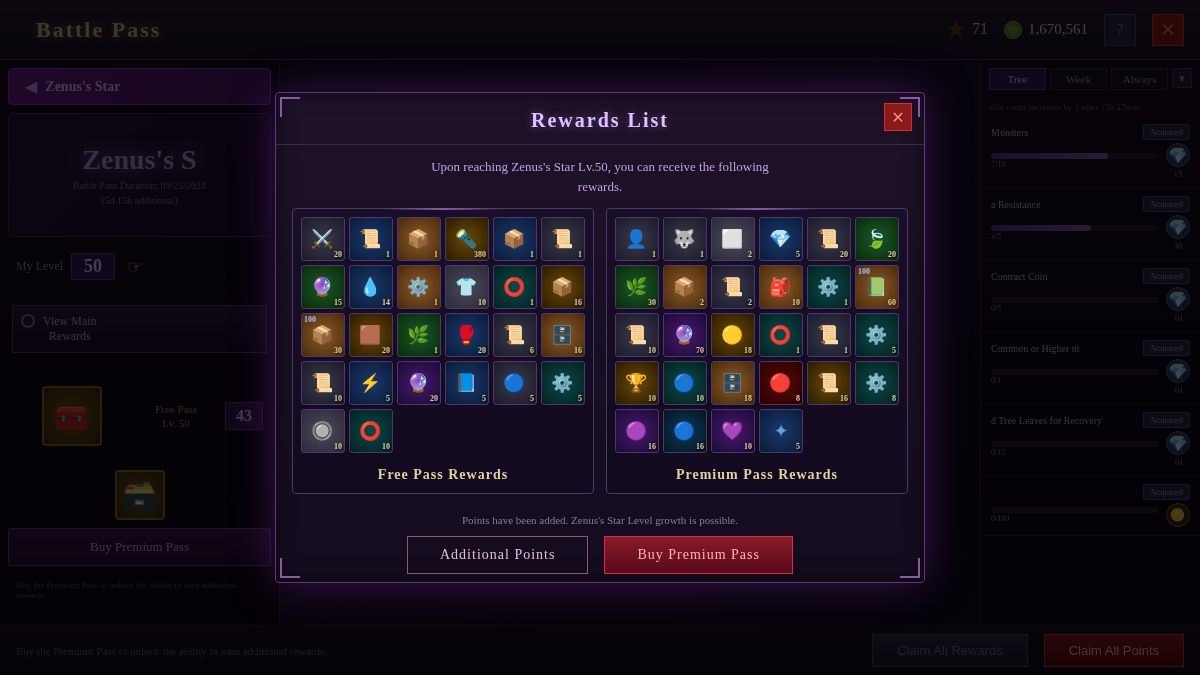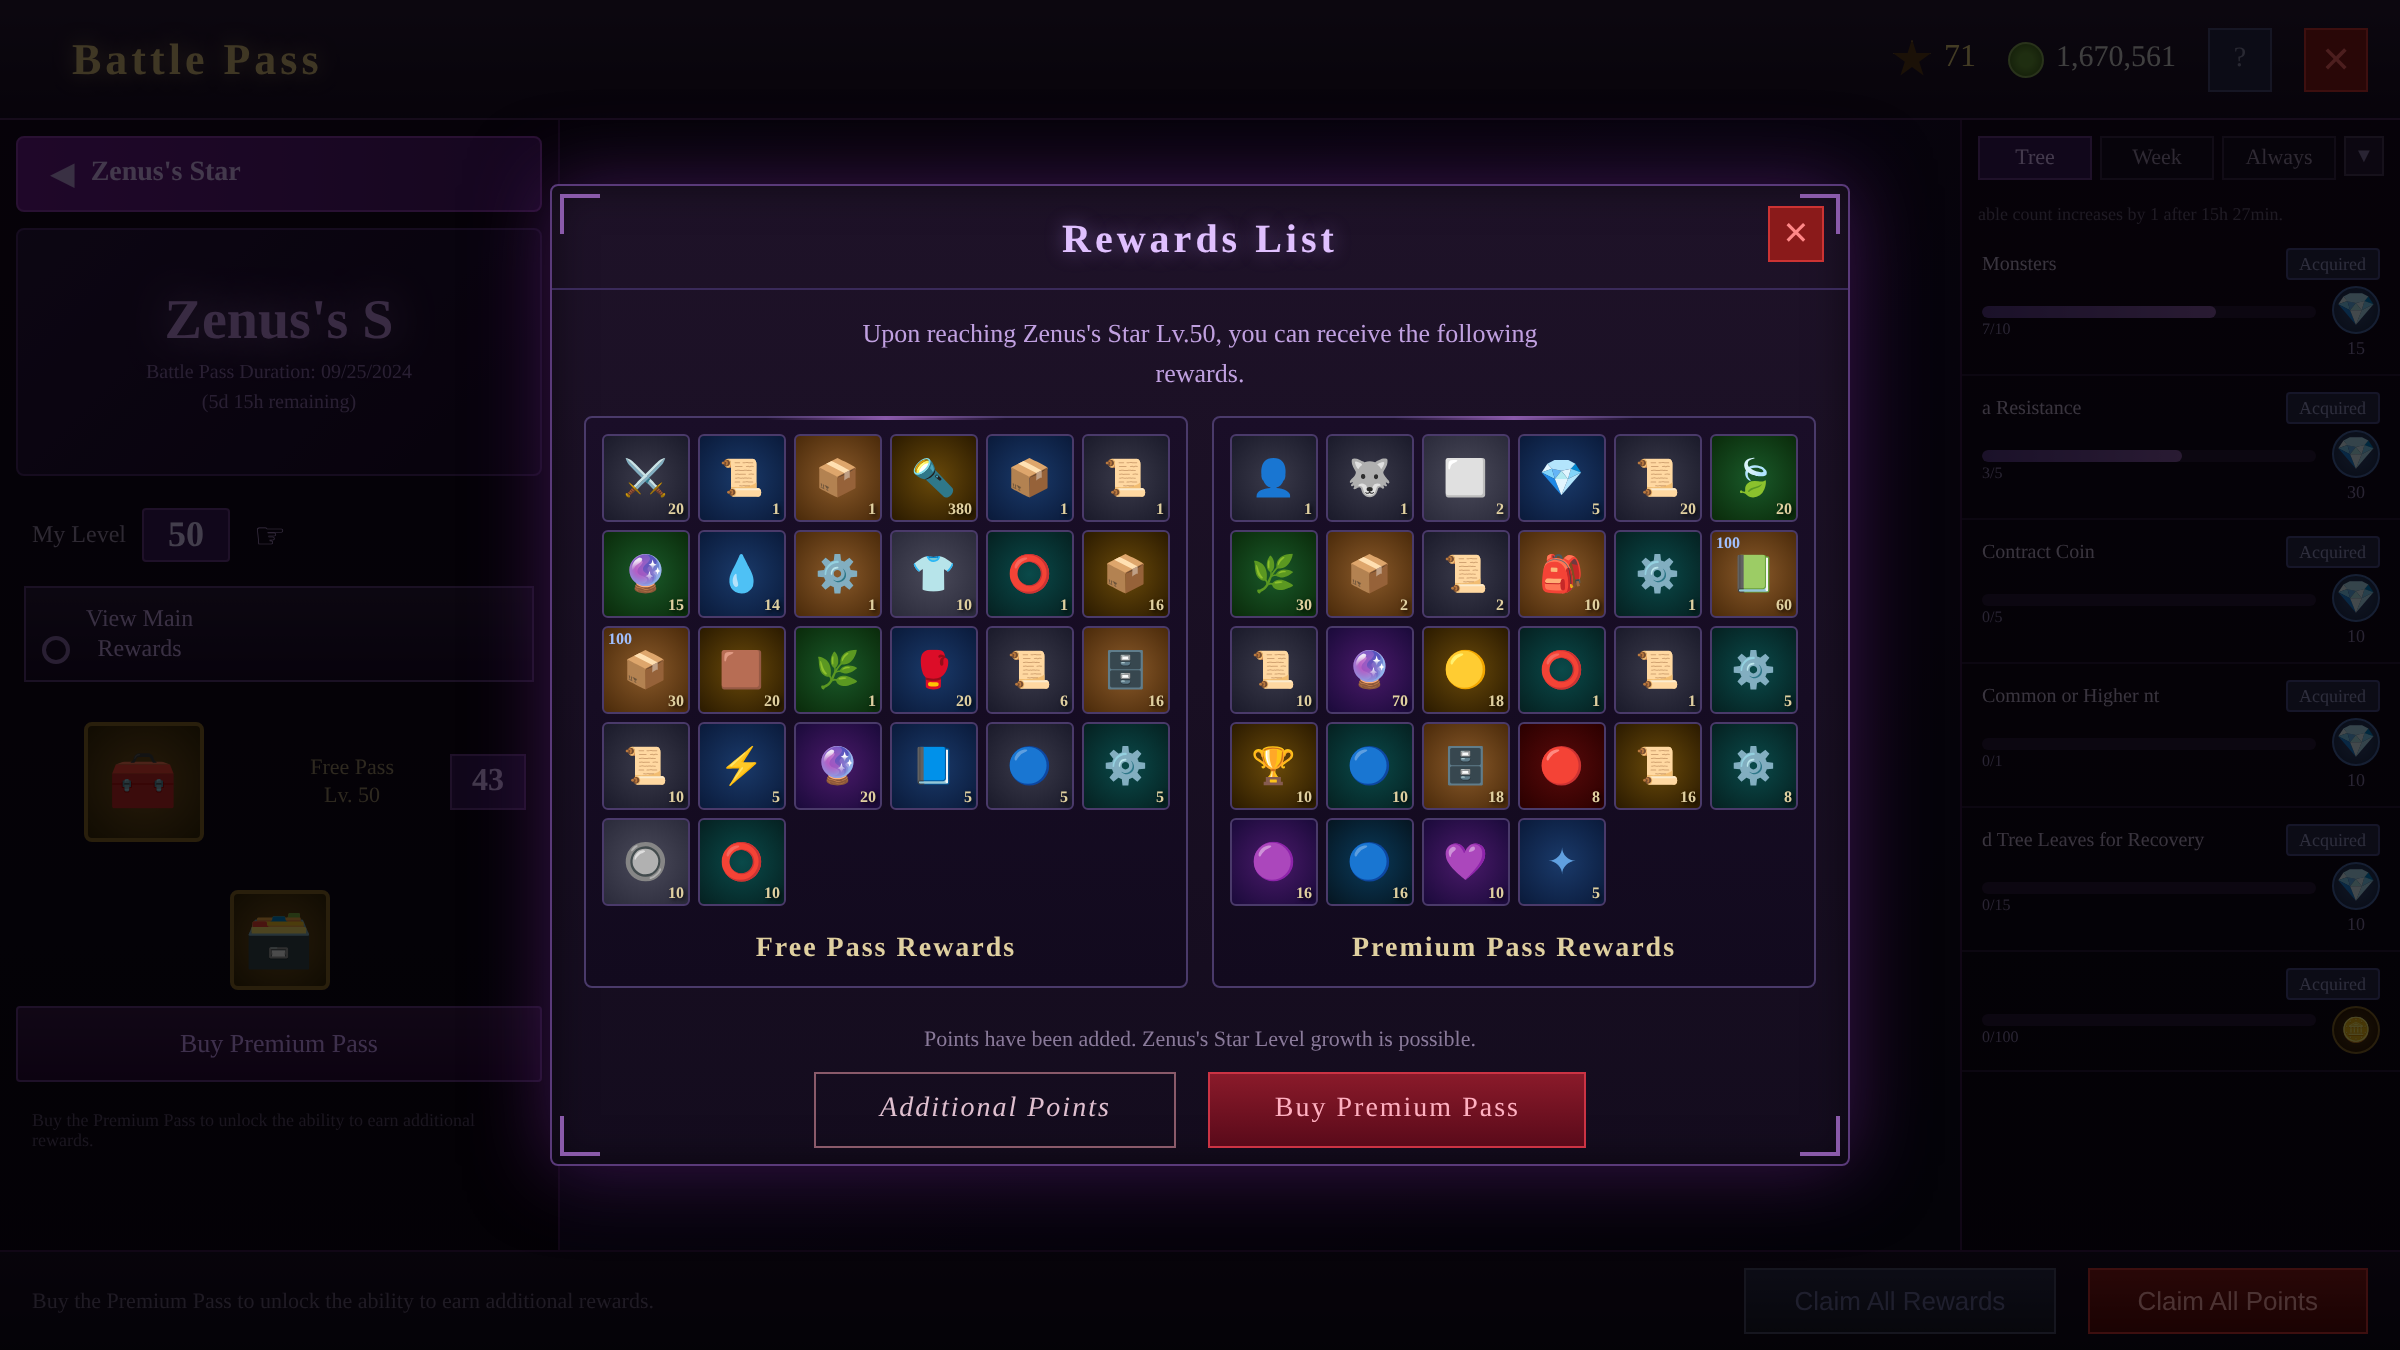--- a/index.html
+++ b/index.html
@@ -168,30 +168,30 @@
       color: #e0d0ff;
       font-size: 18px;
       font-weight: bold;
       background: #3a1a5a;
       border: 1px solid #6a3a8a;
       padding: 2px 12px;
       border-radius: 2px;
     }
 
     .view-main-btn {
-      margin: 4px 12px;
+      margin: 17px 12px;
       background: linear-gradient(180deg, #2a1a3a 0%, #1a0a2a 100%);
       border: 1px solid #5a3a7a;
       padding: 8px;
       text-align: center;
       color: #c0a0e0;
       font-size: 12px;
       cursor: pointer;
       display: flex;
-      align-items: flex-end;
+      align-items: flex-start;
       gap: 8px;
     }
 
     .search-icon-small {
       width: 14px; height: 14px;
       border: 2px solid #8a6aaa;
       border-radius: 50%;
       position: relative;
     }
 
@@ -512,21 +512,20 @@
 
     .btn-additional {
       background: transparent;
       border: 1px solid #8a5a6a;
       color: #e0c0d0;
       padding: 10px 32px;
       font-size: 14px;
       cursor: pointer;
       font-family: Georgia, serif;
       letter-spacing: 1px;
-      font-style: italic;
     }
 
     .btn-premium {
       background: linear-gradient(180deg, #8a1a2a 0%, #5a0a1a 100%);
       border: 1px solid #cc3344;
       color: #ffb0c0;
       padding: 10px 32px;
       font-size: 14px;
       cursor: pointer;
       font-family: Georgia, serif;
@@ -567,21 +566,21 @@
 </div>
 
 <div class="left-sidebar">
   <div class="zenus-tab">
     <span style="color:#c0a0e0;margin-right:8px;">◀</span>
     <span class="zenus-tab-text">Zenus's Star</span>
   </div>
   <div class="zenus-banner">
     <div class="zenus-banner-title">Zenus's S</div>
     <div class="zenus-banner-sub">Battle Pass Duration: 09/25/2024</div>
-    <div class="zenus-banner-sub">(5d 15h remaining)</div>
+    <div class="zenus-banner-sub">(5d 15h additional)</div>
   </div>
   <div class="my-level-row">
     <span class="my-level-label">My Level</span>
     <span class="my-level-num">50</span>
     <span style="color:#c0a0e0;font-size:18px;margin-left:4px;">☞</span>
   </div>
   <div class="view-main-btn">
     <div class="search-icon-small"></div>
     <span>View Main<br>Rewards</span>
   </div>

